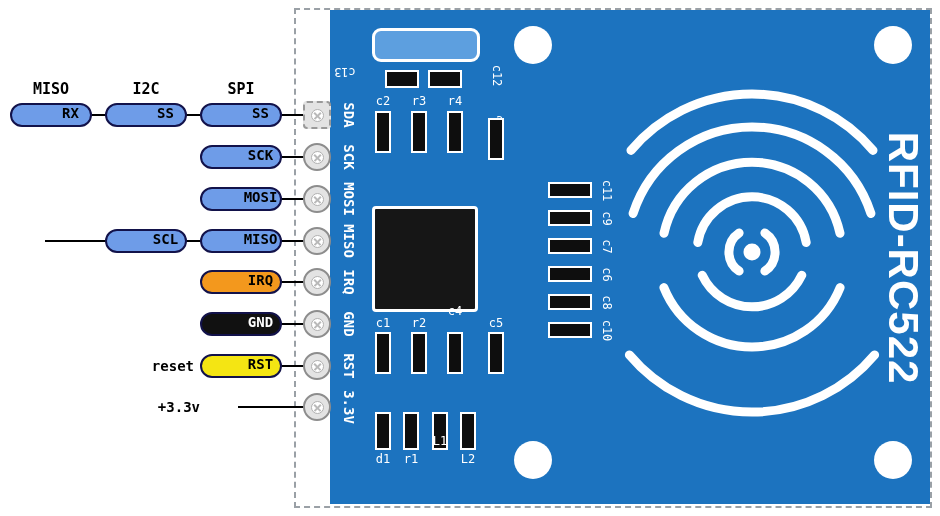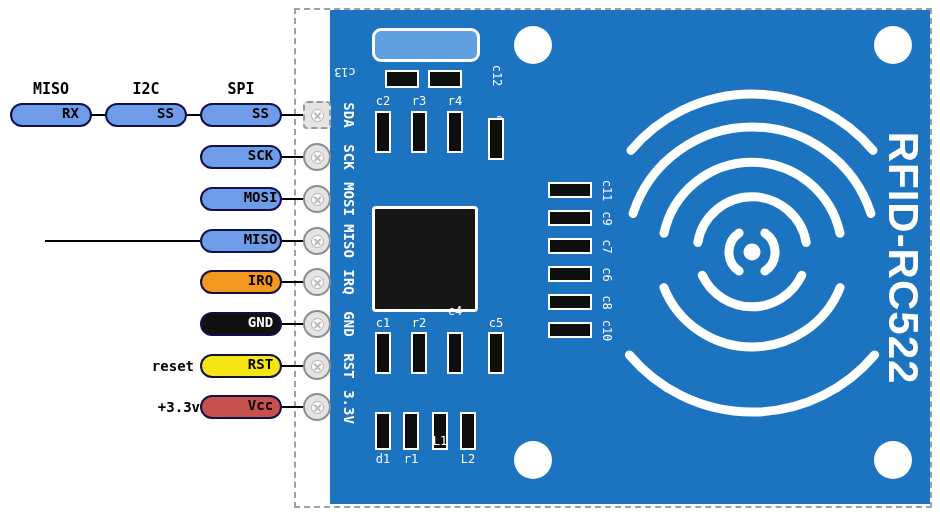--- a/index.html
+++ b/index.html
@@ -68,26 +68,26 @@
   <div class="wire" style="left:238px;top:365px;width:74px"></div>
   <div class="wire" style="left:238px;top:406px;width:74px"></div>
 
   <div class="pill" style="left: 10px; top: 103px; background: rgb(110, 156, 232);">RX</div>
   <div class="pill" style="left: 105px; top: 103px; background: rgb(110, 156, 232);">SS</div>
   <div class="pill" style="left: 200px; top: 103px; background: rgb(110, 156, 232);">SS</div>
 
   <div class="pill" style="left: 200px; top: 145px; background: rgb(110, 156, 232);">SCK</div>
   <div class="pill" style="left: 200px; top: 187px; background: rgb(110, 156, 232);">MOSI</div>
 
+  <div class="pill" style="left: 105px; top: 229px; background: rgb(110, 156, 232);">SCL</div>
   <div class="pill" style="left: 200px; top: 229px; background: rgb(110, 156, 232);">MISO</div>
 
   <div class="pill" style="left: 200px; top: 270px; background: rgb(243, 152, 29);">IRQ</div>
   <div class="pill light-text" style="left: 200px; top: 312px; background: rgb(17, 17, 17);">GND</div>
   <div class="pill" style="left: 200px; top: 354px; background: rgb(244, 229, 19);">RST</div>
-  <div class="pill" style="left: 200px; top: 395px; background: rgb(200, 81, 77);">Vcc</div>
 
   <div class="prefix" style="left:118px;top:356px">reset</div>
   <div class="prefix" style="left:124px;top:397px">+3.3v</div>
 
   <div class="board-dash"></div>
 
   <div class="pin pin--square" style="left:303px;top:101px">
       <span class="pin-core"></span>
     </div>
   <div class="pin" style="left:303px;top:143px">

